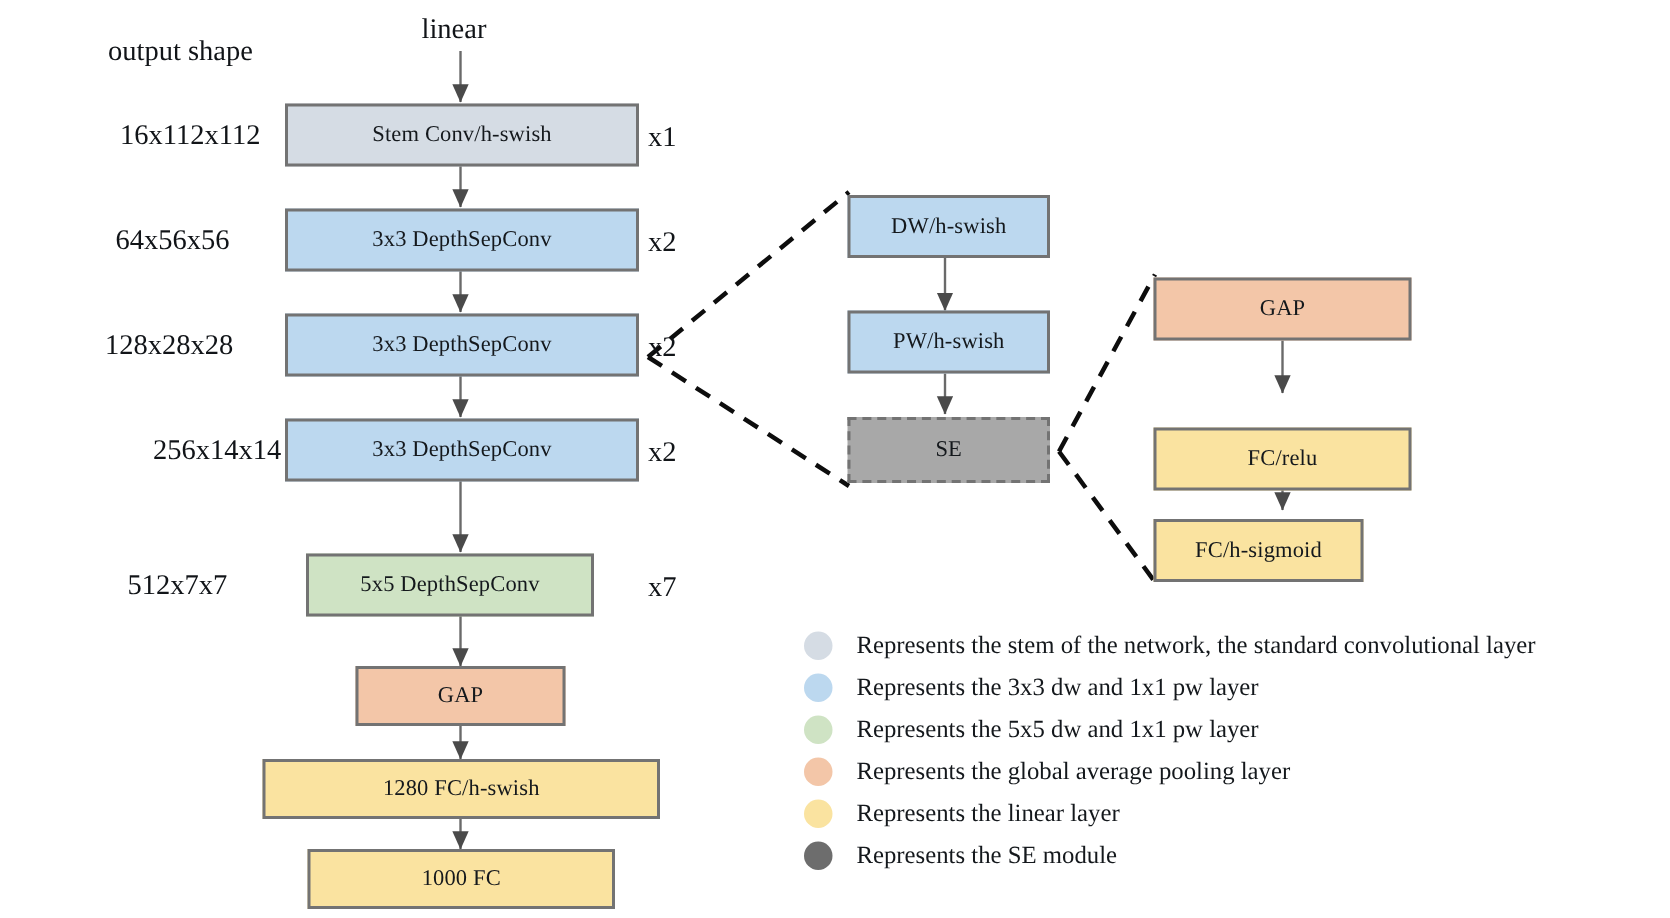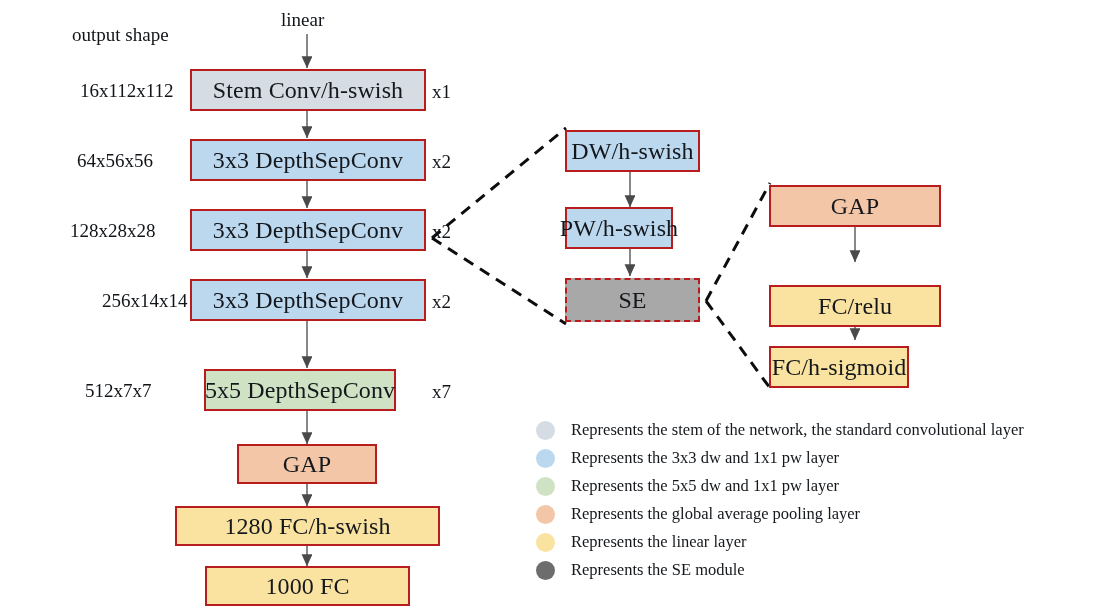--- a/index.html
+++ b/index.html
@@ -14,26 +14,26 @@
     background: #ffffff;
     font-family: "Liberation Serif", "DejaVu Serif", serif;
     overflow: hidden;
     text-align: right;
   }
 
   
   .node {
     position: absolute;
     box-sizing: border-box;
-    border: 2px solid #b91c1c;
+    border: 2px solid #737373;
     display: flex;
     align-items: center;
     justify-content: center;
     color: #14181c;
-    font-size: 24px;
+    font-size: 15px;
     line-height: 1;
     letter-spacing: 0.1px;
     white-space: nowrap;
   }
   .node.dashed {
     border-style: dashed;
     border-width: 2.5px;
   }
 
   
@@ -164,21 +164,21 @@
     <span>1280 FC/h-swish</span>
   </div>
 
   <div class="node" style="left: 205px; top: 566px; width: 205px; height: 40px; background: rgb(250, 227, 160);">
     <span>1000 FC</span>
   </div>
 
   <div class="node" style="left: 565px; top: 130px; width: 135px; height: 42px; background: rgb(188, 216, 239);">
     <span>DW/h-swish</span>
   </div>
-  <div class="node" style="left: 565px; top: 207px; width: 108px; height: 42px; background: rgb(188, 216, 239);">
+  <div class="node" style="left: 565px; top: 207px; width: 135px; height: 42px; background: rgb(188, 216, 239);">
     <span>PW/h-swish</span>
   </div>
   <div class="node dashed" style="left: 565px; top: 278px; width: 135px; height: 44px; background: rgb(168, 168, 168);">
     <span>SE</span>
   </div>
 
   <div class="node" style="left: 769px; top: 185px; width: 172px; height: 42px; background: rgb(243, 198, 168);">
     <span>GAP</span>
   </div>
   <div class="node" style="left: 769px; top: 262px; width: 172px; height: 42px; background: rgb(250, 227, 160); margin-top: 23px;">

